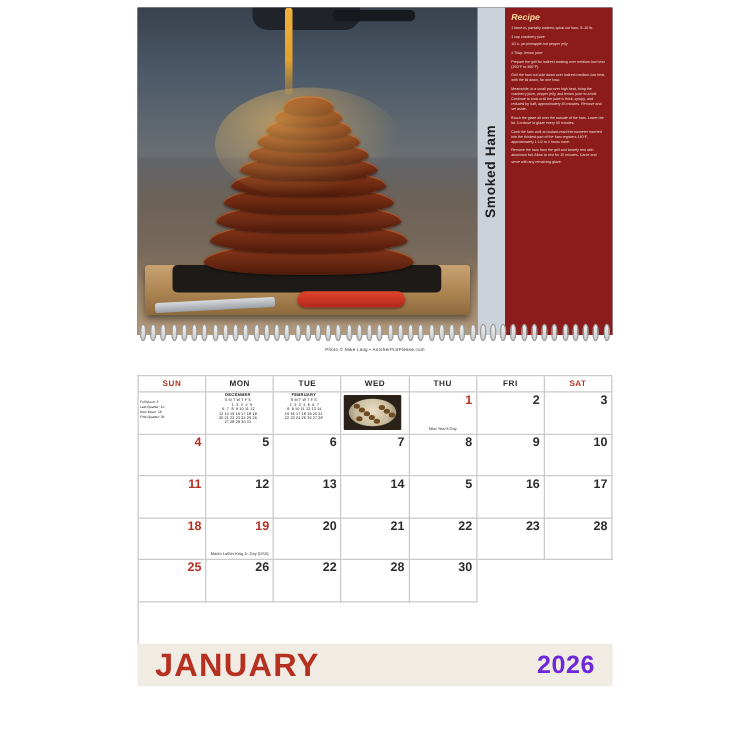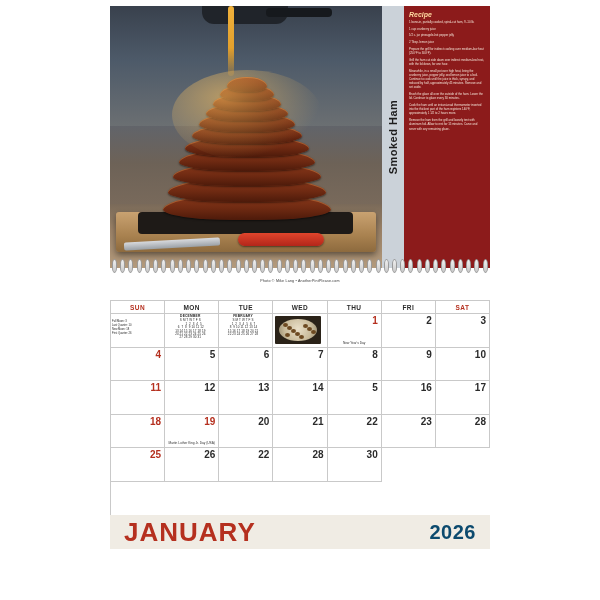--- a/index.html
+++ b/index.html
@@ -294,21 +294,21 @@
   #month-name {
     font-size: 26px;
     font-weight: bold;
     color: #b5301f;
     letter-spacing: 1px;
   }
   #year {
     margin-left: auto;
     font-size: 20px;
     font-weight: bold;
-    color: #0c4a6e;
+    color: #6d28d9;
     letter-spacing: .5px;
   }
 </style>
 </head>
 <body>
 
 <div id="page">
 
   <div id="top-panel">
 

